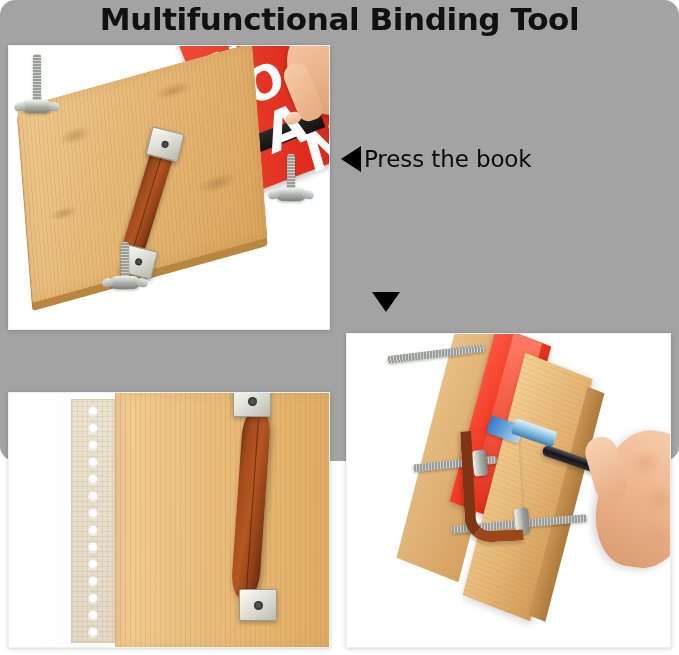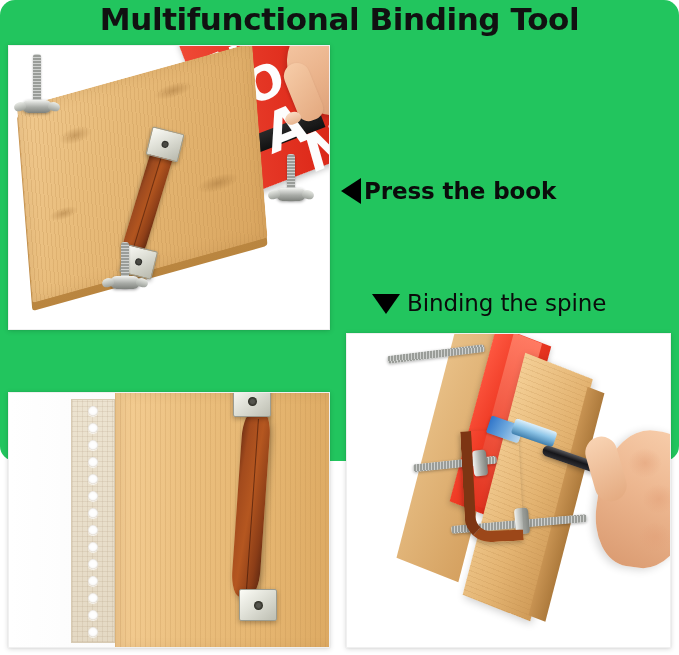--- a/index.html
+++ b/index.html
@@ -5,21 +5,21 @@
 <style>
   * { box-sizing: border-box; }
   html, body { margin: 0; padding: 0; }
   body {
     width: 679px; height: 655px;
     background: #ffffff;
     font-family: "DejaVu Sans", "Liberation Sans", sans-serif;
     overflow: hidden;
     position: relative;
   }
-  #infographic { position: relative; width: 679px; height: 461px; background:#22c55e;border-radius:15px; }
+  #infographic { position: relative; width: 679px; height: 461px; background:#a3a3a3;border-radius:15px; }
 
   
   #title {
     position: absolute; left: 0; top: 1px; width: 679px;
     text-align: center;
     font-family: "DejaVu Sans", "Liberation Sans", sans-serif;
     font-weight: bold;
     font-size: 31px;
     letter-spacing: -0.4px;
     color: #111111;
@@ -357,21 +357,21 @@
     margin-right:3px;
   }
   .tri.down {
     width:0; height:0;
     border-left:14px solid transparent;
     border-right:14px solid transparent;
     border-top:20px solid #000;
     margin-right:7px;
     margin-top:2px;
   }
-  #cap-press   { left:341px; top:178px;font-weight:bold; }
+  #cap-press   { left:341px; top:146px; }
   #cap-binding { left:372px; top:290px; }
   #cap-drill   { left:14px;  top:352px; }
 </style>
 </head>
 <body>
 
 <div id="infographic">
 
   <div id="title">Multifunctional Binding Tool</div>
 
@@ -490,17 +490,16 @@
     </div>
   </div>
 
   <div class="caption" id="cap-press">
     <span class="tri left"></span>
     <span>Press the book</span>
   </div>
 
   <div class="caption" id="cap-binding">
     <span class="tri down"></span>
-    <span>Binding the spine</span>
   </div>
 
 
 </div>
 
 </body></html>

